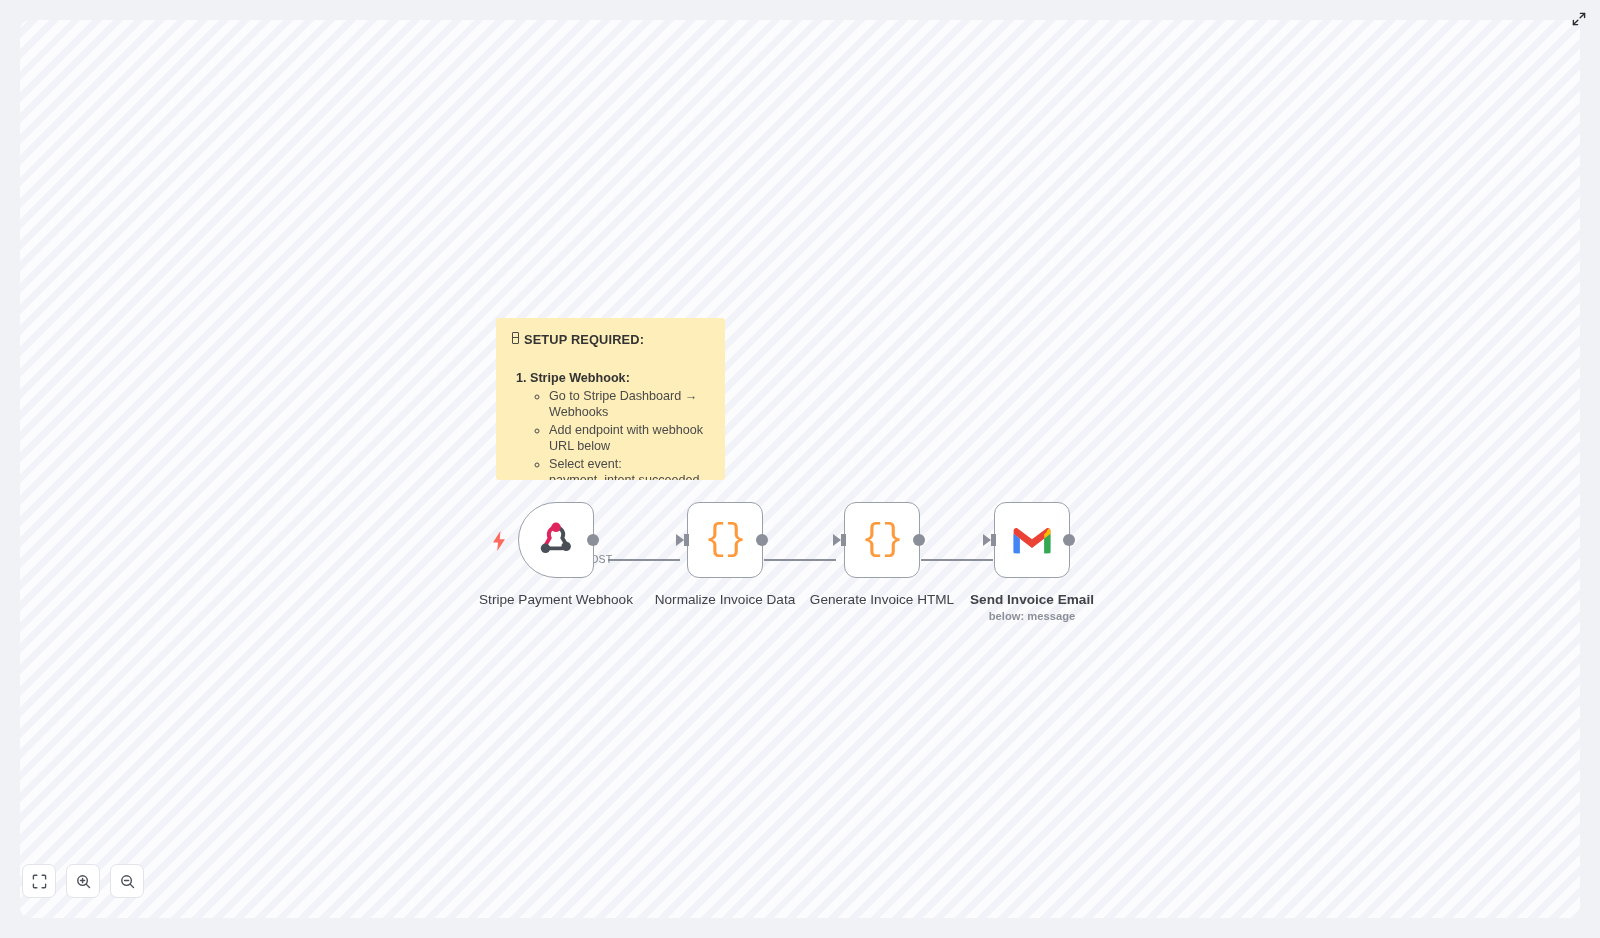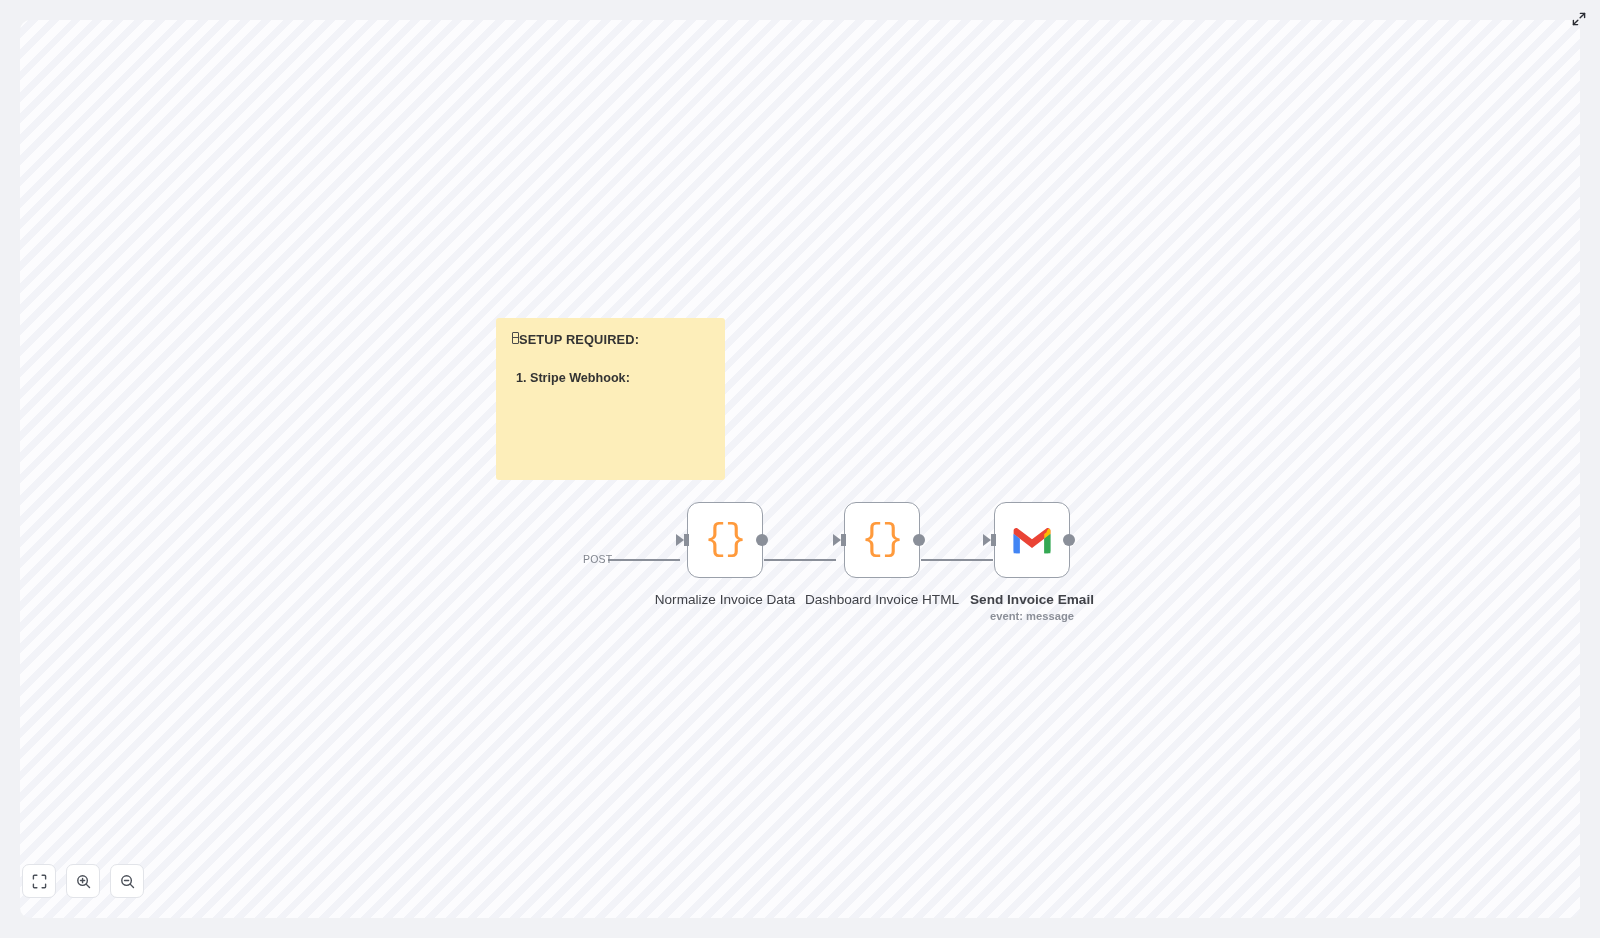--- a/index.html
+++ b/index.html
@@ -76,20 +76,21 @@
     overflow: hidden;
     color: #3b3b3b;
     font-size: 12.6px;
     line-height: 1.28;
   }
   .note-title {
     font-weight: bold;
     font-size: 12.8px;
     letter-spacing: .15px;
     display: flex;
+    gap: 5px;
     color: #333;
   }
   .tofu {
     display: inline-block;
     width: 7px;
     height: 12px;
     border: 1.6px solid #4a4a4a;
     background:
       linear-gradient(#4a4a4a, #4a4a4a) center/100% 1.2px no-repeat;
     border-radius: 1px;
@@ -262,31 +263,53 @@
     <div id="flow">
 
       <div class="note">
         <div class="note-title">
           <span class="tofu"></span>
           <span>SETUP REQUIRED:</span>
         </div>
         <ol>
           <li>
             <span>Stripe Webhook:</span>
+            <ul>
+              <li>Go to Stripe Dashboard → Webhooks</li>
+              <li>Add endpoint with webhook URL below</li>
+              <li>Select event: payment_intent.succeeded</li>
+            </ul>
           </li>
         </ol>
       </div>
 
       <div class="edge" style="left:588px; width:72px;"></div>
       <div class="edge-label" style="left:563px;">POST</div>
 
       <div class="edge" style="left:744px; width:72px;"></div>
 
       <div class="edge" style="left:901px; width:72px;"></div>
 
+      <div class="node-wrap" style="left:458px; top:482px; width:156px;">
+        <div class="node-box trigger">
+          <svg class="bolt" viewBox="0 0 16 20" width="16" height="20">
+            <path d="M9.4 0 L2 11.4 L7 11.4 L6.2 20 L14 8.2 L8.8 8.2 Z" fill="#fc6a5d"></path>
+          </svg>
+          <svg width="42" height="42" viewBox="0 0 48 48">
+            <path d="M24 9.5a8.2 8.2 0 0 0-7.2 12.2l-4.4 7.6" fill="none" stroke="#e0245e" stroke-width="4.4" stroke-linecap="round"></path>
+            <path d="M24 9.5a8.2 8.2 0 0 1 7.3 12.1l4.1 7" fill="none" stroke="#4a4f57" stroke-width="4.4" stroke-linecap="round"></path>
+            <path d="M13 33.5h18" fill="none" stroke="#4a4f57" stroke-width="4.4" stroke-linecap="round"></path>
+            <circle cx="24" cy="9.5" r="5.4" fill="#e0245e"></circle>
+            <circle cx="12" cy="33.5" r="5.4" fill="#4a4f57"></circle>
+            <circle cx="35.6" cy="31.3" r="5.4" fill="#4a4f57"></circle>
+          </svg>
+          <span class="port-out"></span>
+        </div>
+        <div class="node-label">Stripe Payment Webhook</div>
+      </div>
 
       <div class="node-wrap" style="left:627px; top:482px; width:156px;">
         <div class="node-box" style="margin-left:0;">
           <span class="port-in">
               <b></b>
               <i></i>
             </span>
           <span class="braces">{}</span>
           <span class="port-out"></span>
         </div>
@@ -295,42 +318,42 @@
 
       <div class="node-wrap" style="left:784px; top:482px; width:156px;">
         <div class="node-box">
           <span class="port-in">
               <b></b>
               <i></i>
             </span>
           <span class="braces">{}</span>
           <span class="port-out"></span>
         </div>
-        <div class="node-label">Dashboard Invoice HTML</div>
+        <div class="node-label">Generate Invoice HTML</div>
       </div>
 
       <div class="node-wrap" style="left:934px; top:482px; width:156px;font-weight:bold;">
         <div class="node-box">
           <span class="port-in">
               <b></b>
               <i></i>
             </span>
           <svg width="42" height="32" viewBox="0 0 48 36">
             <path d="M3 33h7V16.5L3 11.2z" fill="#4285f4"></path>
             <path d="M38 33h7V11.2l-7 5.3z" fill="#34a853"></path>
             <path d="M10 33V16.5L24 27l14-10.5V33z" fill="#ffffff"></path>
             <path d="M3 7.2c0-2.4 2.7-3.8 4.6-2.4L24 17 40.4 4.8C42.3 3.4 45 4.8 45 7.2v4L24 27 3 11.2z" fill="#ea4335"></path>
             <path d="M45 7.2v4L38 16.5v-5.3l2.4-1.8C42.3 3.4 45 4.8 45 7.2z" fill="#fbbc04"></path>
             <path d="M3 11.2 10 16.5V33H6a3 3 0 0 1-3-3z" fill="#4285f4"></path>
             <path d="M45 11.2 38 16.5V33h4a3 3 0 0 0 3-3z" fill="#34a853"></path>
           </svg>
           <span class="port-out"></span>
         </div>
         <div class="node-label">Send Invoice Email</div>
-        <div class="node-sublabel">event: message</div>
+        <div class="node-sublabel">below: message</div>
       </div>
 
     </div>
 
     <div id="controls">
       <div class="ctrl-btn">
         <svg width="15" height="15" viewBox="0 0 16 16">
           <g fill="none" stroke="#4b5059" stroke-width="1.5" stroke-linecap="round">
             <path d="M1.5 5.2V2.4a1 1 0 0 1 1-1h2.7"></path>
             <path d="M10.8 1.4h2.7a1 1 0 0 1 1 1v2.8"></path>

